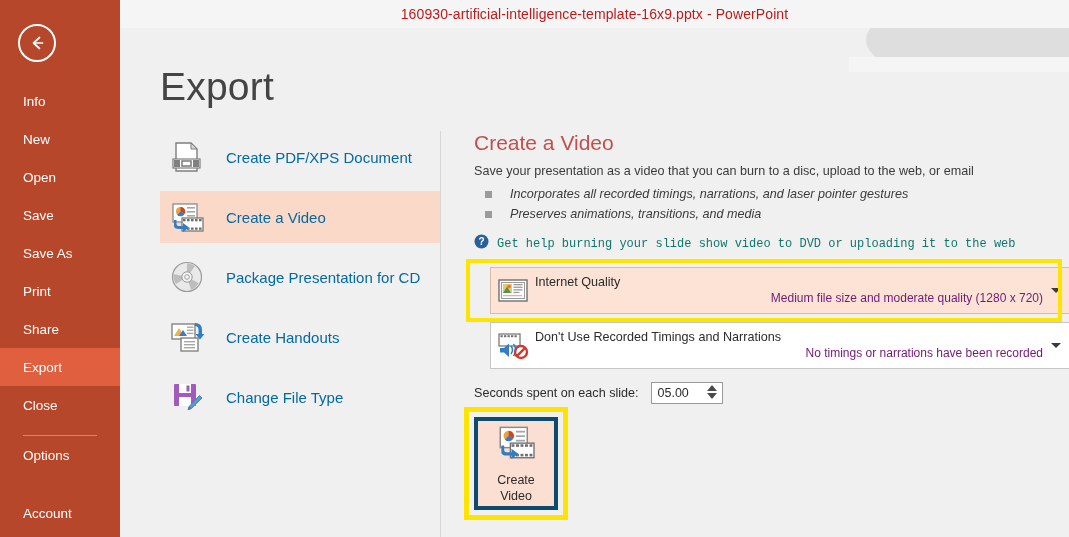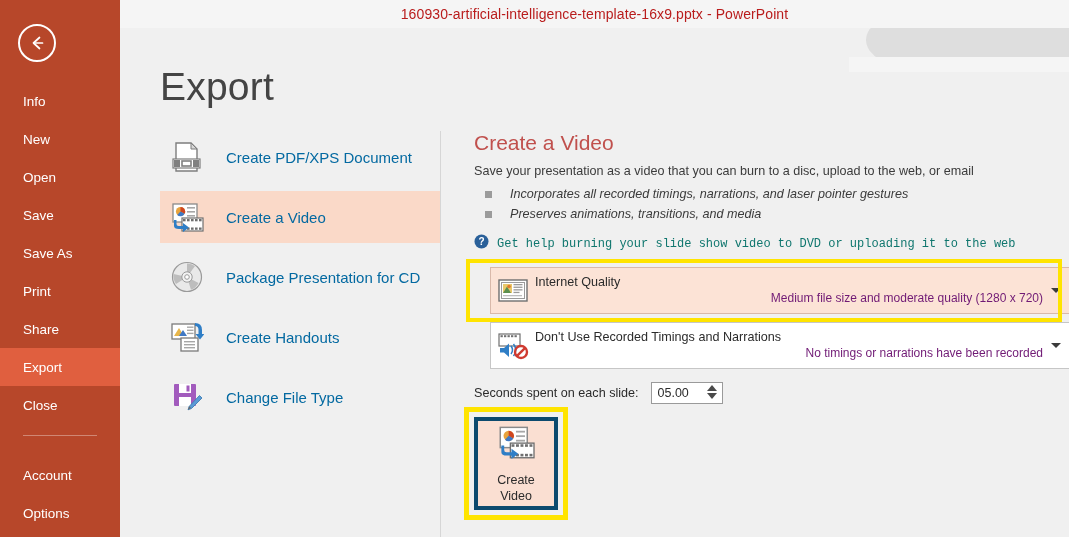--- a/index.html
+++ b/index.html
@@ -263,25 +263,25 @@
       </div>
       <div class="navitem active">
         <span>Export</span>
       </div>
       <div class="navitem">
         <span>Close</span>
       </div>
 
       <div class="navsep"></div>
 
+      <div class="navitem">
+        <span>Options</span>
+      </div>
       <div class="navitem spaced-top">
         <span>Account</span>
-      </div>
-      <div class="navitem">
-        <span>Options</span>
       </div>
     </div>
   </div>
 
   <div class="page-title">Export</div>
 
   <div class="midcol">
 
     <div class="midrow">
       <span class="micon">

